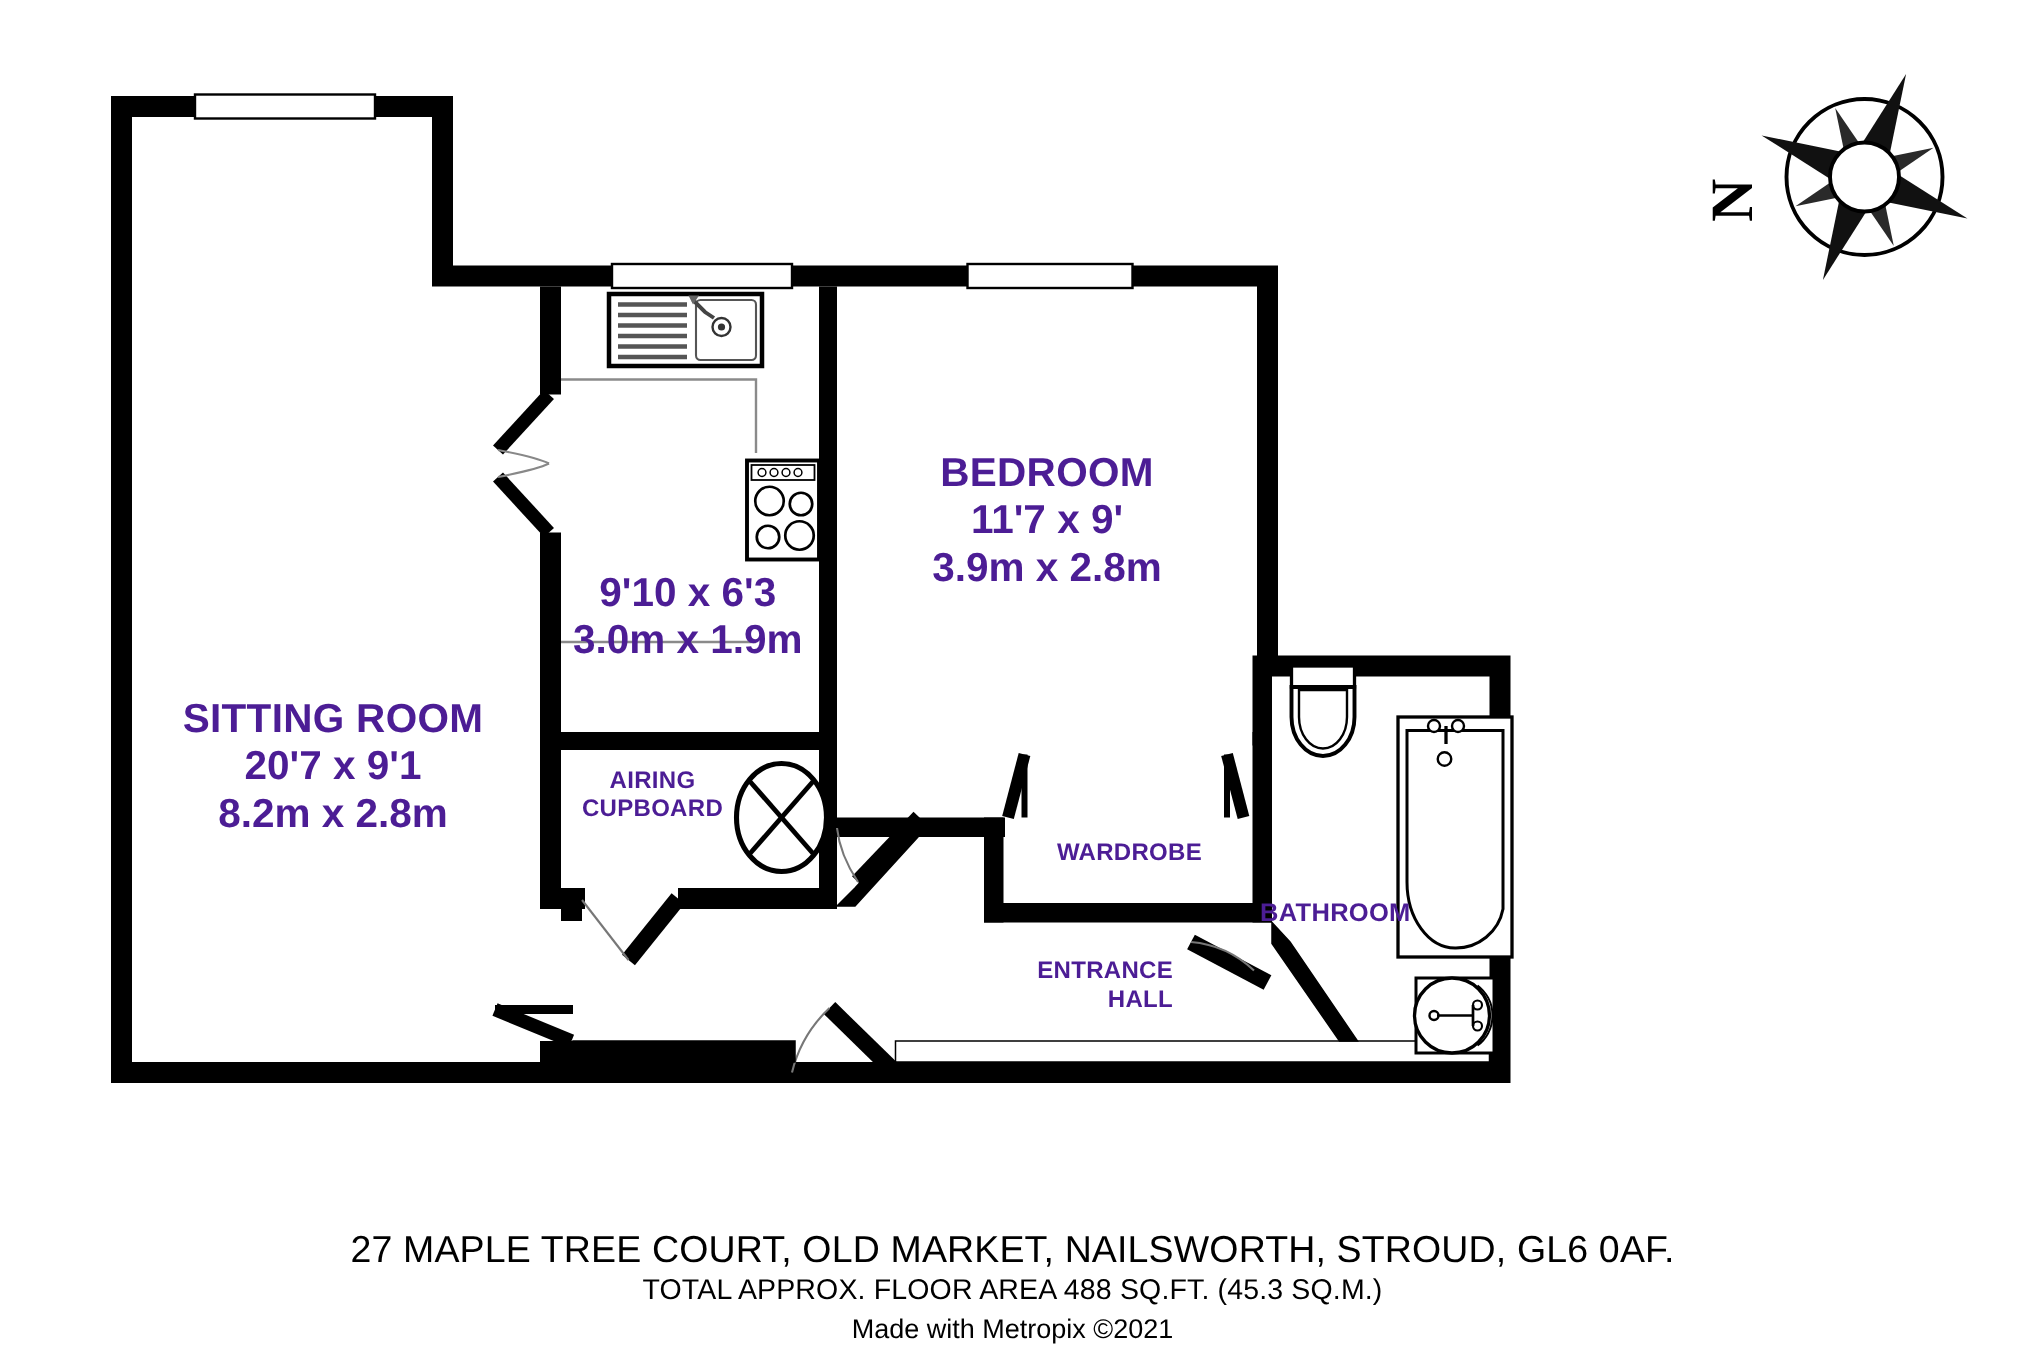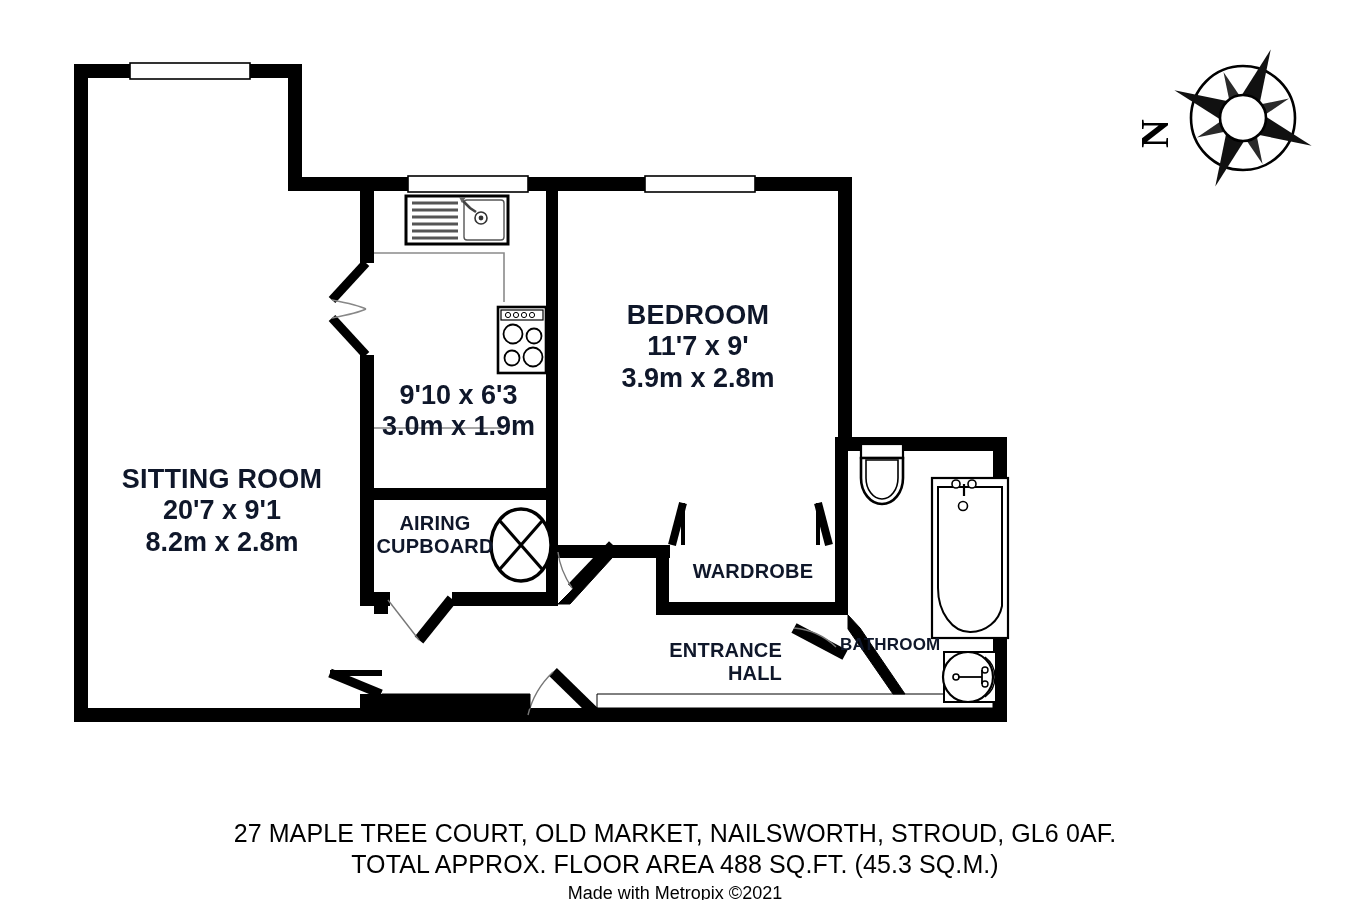--- a/index.html
+++ b/index.html
@@ -26,65 +26,64 @@
     top: 0;
     width: 1350px;
     height: 900px;
     display: block;
   }
   .room-label {
     position: absolute;
     text-align: center;
     font-family: "Liberation Sans", sans-serif;
     font-weight: bold;
-    color: #0f172a;
+    color: #4c1d95;
     line-height: 1.16;
     white-space: nowrap;
     user-select: none;
   }
   .room-label .rl-name {
     display: block;
     font-size: 27px;
     letter-spacing: 0.2px;
   }
   .room-label .rl-imp {
     display: block;
     font-size: 27px;
   }
   .room-label .rl-met {
     display: block;
     font-size: 27px;
   }
   .label-small .rl-name {
-    font-size: 20px;
+    font-size: 16px;
   }
   .label-tiny .rl-name {
     font-size: 17px;
     font-weight: bold;
-    margin-top: 36px;
   }
   #caption-block {
     position: absolute;
     left: 0;
     top: 818px;
     width: 1350px;
     text-align: center;
     font-family: "Liberation Sans", sans-serif;
     color: #000000;
     user-select: none;
   }
   #caption-block .cap-address {
     display: block;
     font-size: 25px;
     line-height: 1.24;
     letter-spacing: 0.1px;
   }
   #caption-block .cap-area {
     display: block;
-    font-size: 25px;
+    font-size: 19px;
     line-height: 1.24;
     letter-spacing: 0.1px;
   }
   #caption-block .cap-credit {
     display: block;
     font-size: 18px;
     line-height: 1.3;
     margin-top: 2px;
   }
   .compass-wrap {

